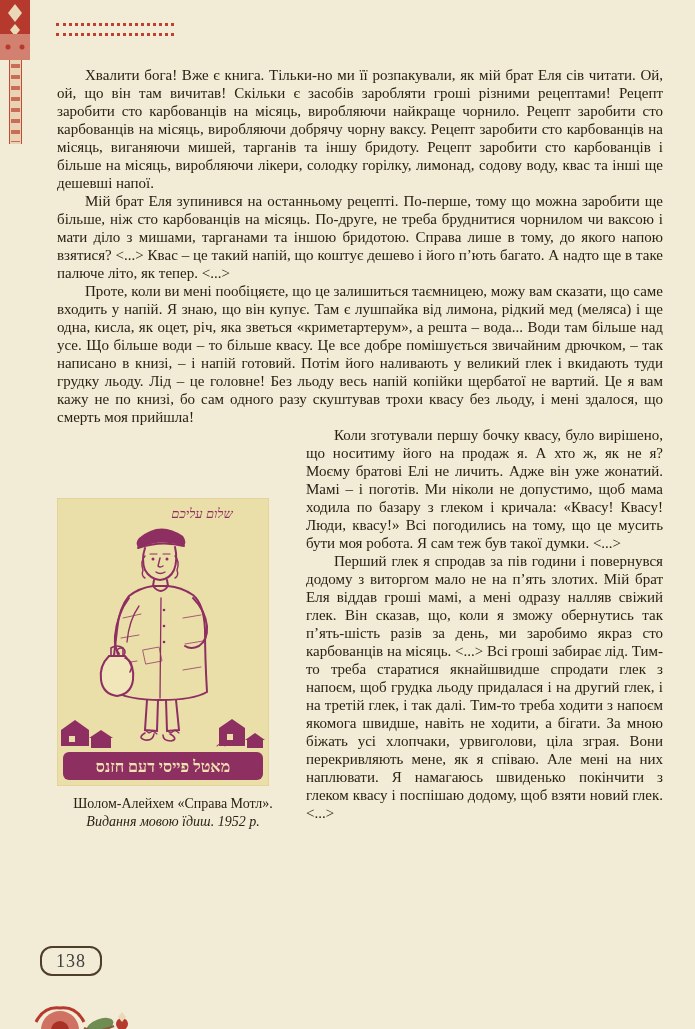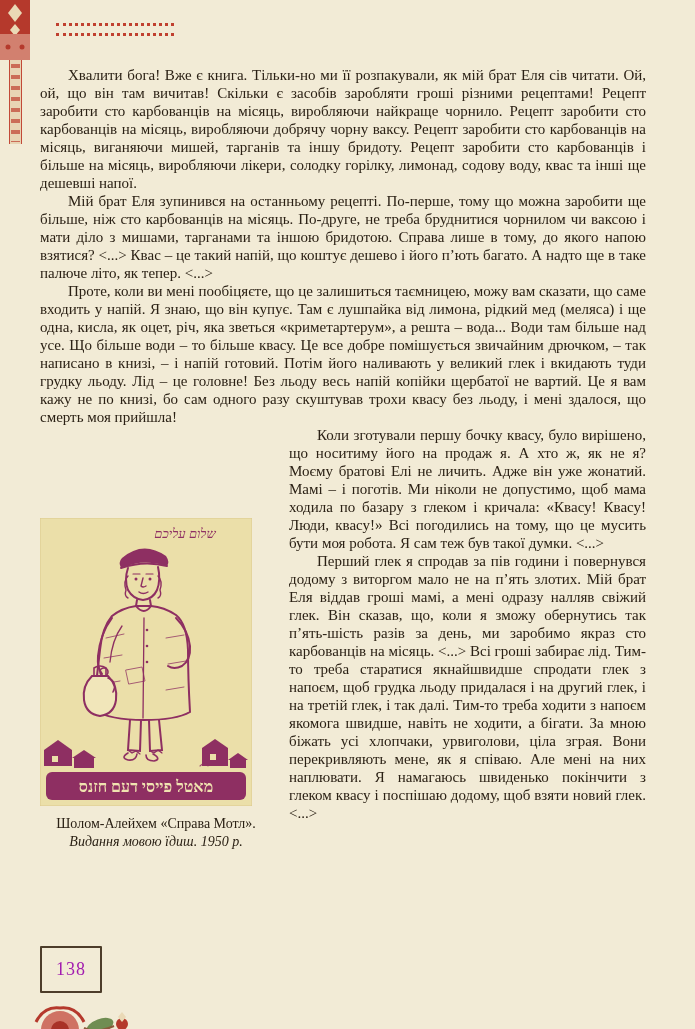--- a/index.html
+++ b/index.html
@@ -18,54 +18,54 @@
   .orn-topleft { position:absolute; left:0; top:0; }
   .orn-bottomleft { position:absolute; left:26px; top:994px; }
 
   .dotted-rules { position:absolute; left:56px; top:23px; width:118px; }
   .dotted-rules .rule { border-top:3px dotted #c0402f; height:0; }
   .dotted-rules .rule + .rule { margin-top:7px; }
 
   
   .textcol {
     position:absolute;
-    left:40px; top:66px; width:606px;
+    left:57px; top:66px; width:606px;
     font-size:15px; line-height:18px;
     text-align:justify;
     hyphens:auto; -webkit-hyphens:auto;
   }
   .textcol p { text-indent:28px; }
 
   
   figure.illust {
     float:left;
     width:232px;
-    margin:92px 17px 4px 0;   
+    margin:72px 17px 4px 0;   
   }
   figure.illust svg.pic { display:block; width:212px; height:288px; }
   figcaption {
     margin-top:9px;
     padding:0 4px;
     text-align:center;
     text-indent:0;
     font-size:14px; line-height:18px;
     color:#2b2115;
   }
   figcaption .it { font-style:italic; }
 
   
   .pagenum {
     position:absolute;
     left:40px; top:946px;
-    width:62px; height:47px;
+    width:62px; height:30px;
     border:2px solid #4d3d2a;
-    border-radius:1px;
+    border-radius:12px;
     display:flex; align-items:center; justify-content:center;
     font-size:18px; letter-spacing:1px;
-    color:#a21caf;
+    color:#404040;
     background:#f2ebd6;
   }
 </style>
 </head>
 <body>
 
 <div class="page">
 
   <svg class="orn-topleft" width="42" height="150" viewBox="0 0 42 150">
     <rect x="0" y="0" width="30" height="34" fill="#b5392c"></rect>
@@ -155,21 +155,21 @@
 
           <path d="M44,246 q6,-6 8,0 M160,248 q6,-6 8,0" stroke-width="1.1" opacity="0.8"></path>
         </g>
 
         <rect x="6" y="254" width="200" height="28" rx="6" fill="#8e2f62"></rect>
         <text x="106" y="274" text-anchor="middle" font-size="16" font-weight="bold" fill="#f0e3b0">מאטל פייסי דעם חזנס</text>
       </svg>
 
       <figcaption>
         <span>Шолом-Алейхем «Справа Мотл».</span>
-        <span class="it">Видання мовою їдиш. 1950 р.</span>
+        <span class="it">Видання мовою їдиш. 1952 р.</span>
       </figcaption>
     </figure>
 
     <p>Коли зготували першу бочку квасу, було вирішено, що носитиму його на продаж я. А хто ж, як не я? Моєму братові Елі не личить. Адже він уже жонатий. Мамі – і поготів. Ми ніколи не допустимо, щоб мама ходила по базару з глеком і кричала: «Квасу! Квасу! Люди, квасу!» Всі погодились на тому, що це мусить бути моя робота. Я сам теж був такої думки. &lt;...&gt;</p>
     <p>Перший глек я спродав за пів години і повернувся додому з виторгом мало не на п’ять злотих. Мій брат Еля віддав гроші мамі, а мені одразу налляв свіжий глек. Він сказав, що, коли я зможу обернутись так п’ять-шість разів за день, ми заробимо якраз сто карбованців на місяць. &lt;...&gt; Всі гроші забирає лід. Тим-то треба старатися якнайшвидше спродати глек з напоєм, щоб грудка льоду придалася і на другий глек, і на третій глек, і так далі. Тим-то треба ходити з напоєм якомога швидше, навіть не ходити, а бігати. За мною біжать усі хлопчаки, урвиголови, ціла зграя. Вони перекривляють мене, як я співаю. Але мені на них наплювати. Я намагаюсь швиденько покінчити з глеком квасу і поспішаю додому, щоб взяти новий глек. &lt;...&gt;</p>
   </div>
 
   <div class="pagenum">138</div>
 
   <svg class="orn-bottomleft" width="110" height="35" viewBox="0 0 110 35">

